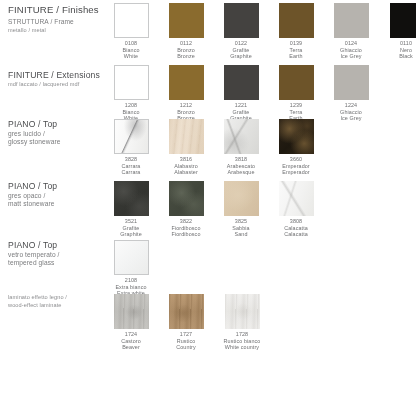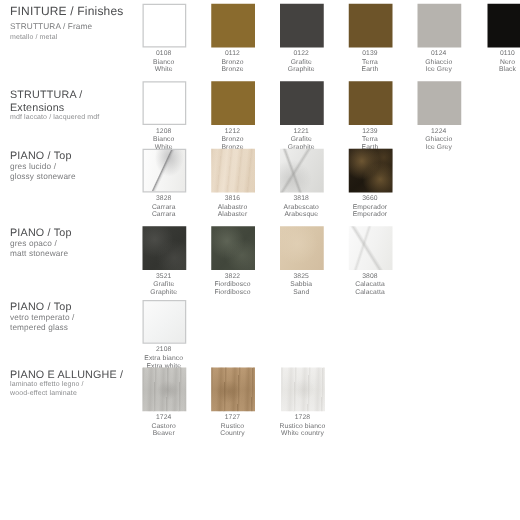--- a/index.html
+++ b/index.html
@@ -225,21 +225,21 @@
       <div class="cap">
         <span class="code">0110</span>
         <span class="it">Nero</span>
         <span class="en">Black</span>
       </div>
     </div>
   </div>
 
   <div class="section" style="top:65px;">
     <div class="sec-label" style="top:5px;">
-      <div class="sec-title" style="font-size:8.6px;">STRUTTURA / Extensions</div>
+      <div class="sec-title" style="font-size:8.6px;">FINITURE / Extensions</div>
       <div class="sec-sub-sm">mdf laccato / lacquered mdf</div>
     </div>
 
     <div class="swatch-cell" style="left:105px;top:0;">
       <div class="chip bordered" style="background-color:#ffffff;"></div>
       <div class="cap">
         <span class="code">1208</span>
         <span class="it">Bianco</span>
         <span class="en">White</span>
       </div>
@@ -382,21 +382,20 @@
       <div class="cap">
         <span class="code">2108</span>
         <span class="it">Extra bianco</span>
         <span class="en">Extra white</span>
       </div>
     </div>
   </div>
 
   <div class="section" style="top:294px;">
     <div class="sec-label" style="top:0;width:100px;">
-      <div class="sec-title" style="font-size:8.6px;">PIANO E ALLUNGHE /</div>
       <div class="sec-sub-sm">laminato effetto legno /</div>
       <div class="sec-sub-sm">wood-effect laminate</div>
     </div>
 
     <div class="swatch-cell" style="left:105px;top:0;">
       <div class="chip tex-castoro"></div>
       <div class="cap">
         <span class="code">1724</span>
         <span class="it">Castoro</span>
         <span class="en">Beaver</span>

